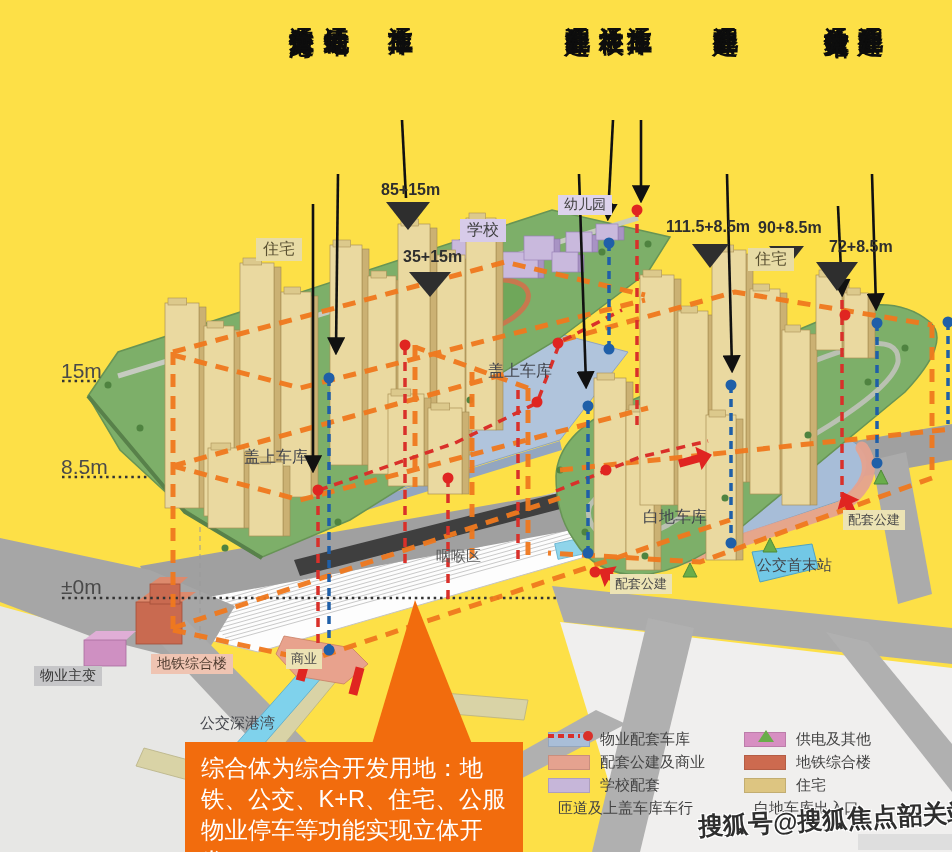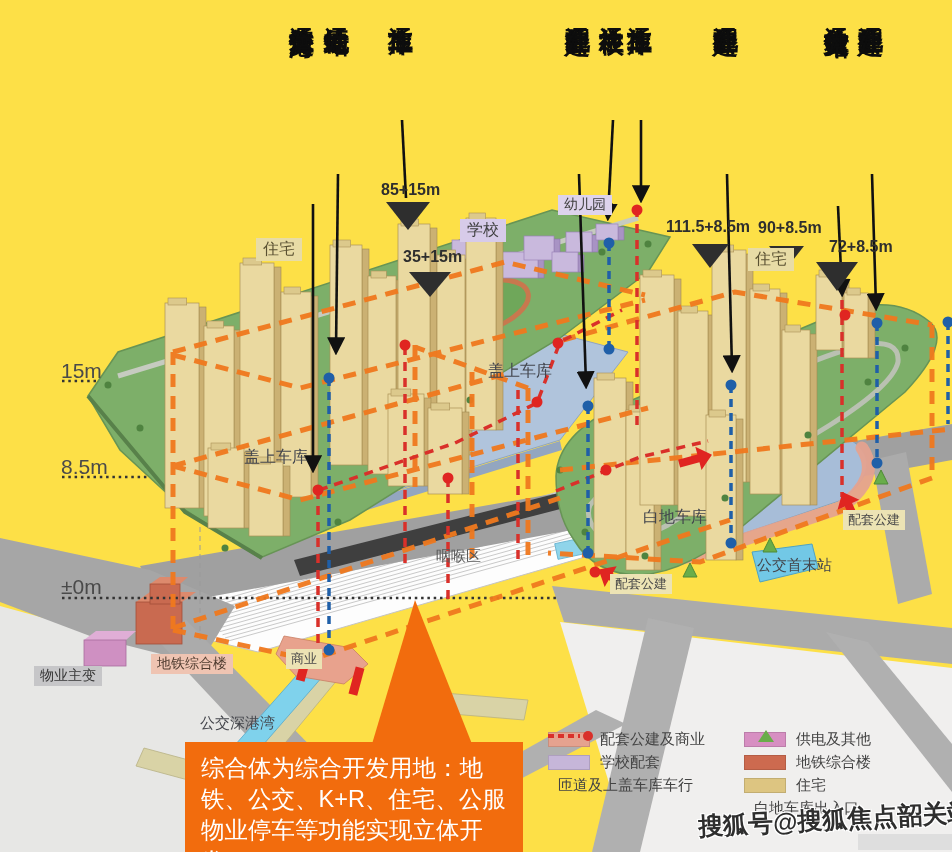--- a/index.html
+++ b/index.html
@@ -378,20 +378,24 @@
 <div class="area tag-tan2" style="left:286px;top:649px;">商业</div>
 <div class="area plain15" style="left:200px;top:690px;margin-top:24px;">公交深港湾</div>
 
 <div id="callout">
   <span>综合体为综合开发用地：地铁、公交、K+R、住宅、公服物业停车等功能实现立体开发。</span>
 </div>
 
 <div id="legend">
   <div class="leg-col" id="legcol1" style="left:0;">
         <div class="leg-row">
+          <span class="leg-swatch" style="background: rgb(169, 190, 216);"></span>
+          <span class="leg-label">物业配套车库</span>
+        </div>
+        <div class="leg-row">
           <span class="leg-swatch" style="background: rgb(229, 162, 143);"></span>
           <span class="leg-label">配套公建及商业</span>
         </div>
         <div class="leg-row">
           <span class="leg-swatch" style="background: rgb(198, 182, 217);"></span>
           <span class="leg-label">学校配套</span>
         </div>
         <div class="leg-row">
           <svg width="46" height="16">
             <line x1="0" y1="8" x2="32" y2="8" stroke="#d9302a" stroke-width="4" stroke-dasharray="6 4"></line>

